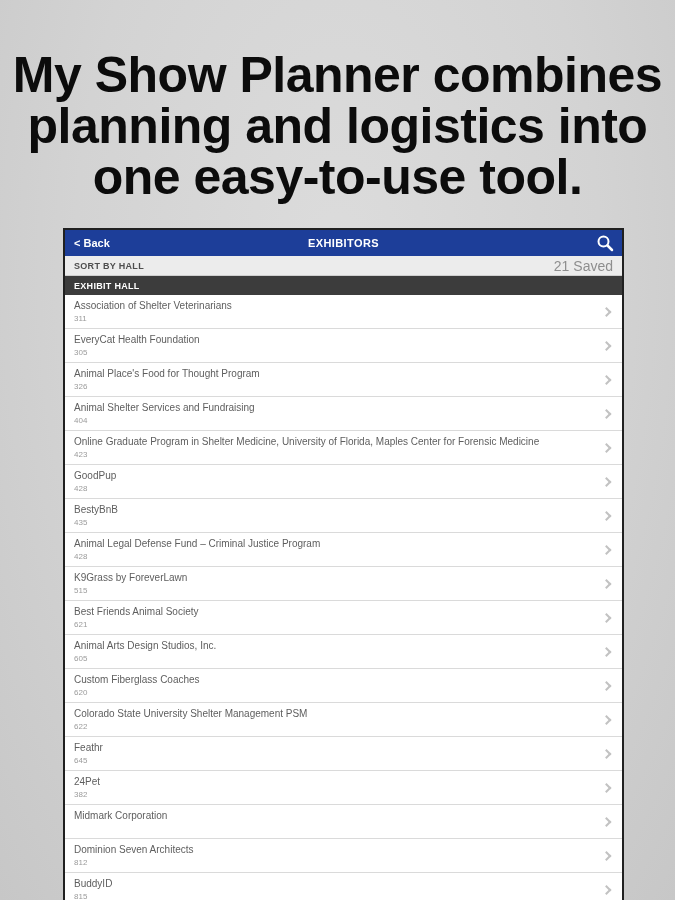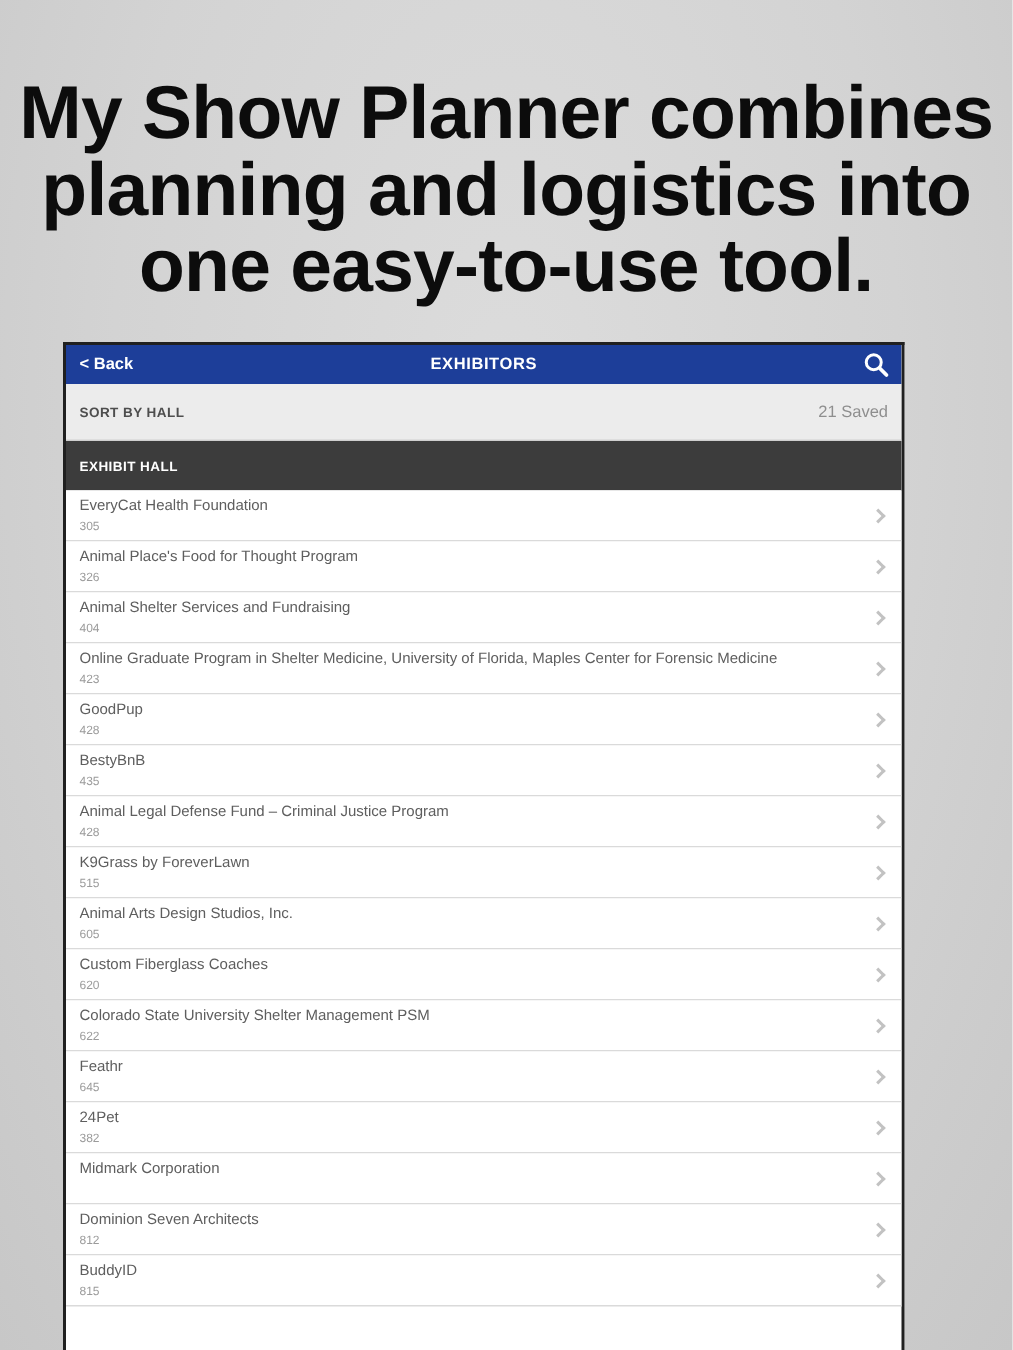--- a/index.html
+++ b/index.html
@@ -19,21 +19,21 @@
     text-align: center;
     color: #0c0c0c;
     font-weight: bold;
     font-size: 50px;
     line-height: 51px;
     letter-spacing: -0.5px;
   }
   
   .app-frame {
     position: absolute;
-    left: 42px; top: 228px;
+    left: 63px; top: 228px;
     width: 561px; height: 672px;
     background: #ffffff;
     border-left: 2px solid #202020;
     border-right: 2px solid #202020;
     border-top: 2px solid #202020;
     overflow: hidden;
   }
   .nav-bar {
     height: 26px;
     background: var(--nav-blue, #1d3e99);
@@ -52,40 +52,40 @@
     text-align: center;
     font-size: 11px; font-weight: bold;
     letter-spacing: 0.4px;
   }
   .search-button {
     position: absolute; right: 8px; top: 4px;
     width: 18px; height: 18px;
     cursor: pointer;
   }
   .sort-bar {
-    height: 38px;
+    height: 20px;
     background: #ececec;
     border-bottom: 1px solid #cfcfcf;
     display: flex;
     align-items: center;
     justify-content: space-between;
     padding: 0 9px;
   }
   .sort-label {
     font-size: 9px; font-weight: bold;
     color: #4e4e4e;
     letter-spacing: 0.3px;
     cursor: pointer;
   }
   .saved-count {
-    font-size: 11px;
+    font-size: 14px;
     color: #8e8e8e;
   }
   .section-header {
-    height: 33px;
+    height: 19px;
     background: #3c3c3c;
     color: #ffffff;
     font-size: 9px; font-weight: bold;
     letter-spacing: 0.3px;
     display: flex;
     align-items: center;
     padding: 0 9px;
   }
   .exhibitor-list { background: #ffffff; }
   .exhibitor-row {
@@ -141,20 +141,25 @@
   </div>
 
   <div class="sort-bar">
     <span class="sort-label">SORT BY HALL</span>
     <span class="saved-count">21 Saved</span>
   </div>
 
   <div class="section-header">EXHIBIT HALL</div>
 
   <div class="exhibitor-list">
+  <div class="exhibitor-row">
+    <span class="exhibitor-name">Association of Shelter Veterinarians</span>
+    <span class="booth-number">311</span>
+    <span class="chevron-right"></span>
+  </div>
 
   <div class="exhibitor-row">
     <span class="exhibitor-name">EveryCat Health Foundation</span>
     <span class="booth-number">305</span>
     <span class="chevron-right"></span>
   </div>
 
   <div class="exhibitor-row">
     <span class="exhibitor-name">Animal Place's Food for Thought Program</span>
     <span class="booth-number">326</span>
@@ -190,20 +195,25 @@
     <span class="booth-number">428</span>
     <span class="chevron-right"></span>
   </div>
 
   <div class="exhibitor-row">
     <span class="exhibitor-name">K9Grass by ForeverLawn</span>
     <span class="booth-number">515</span>
     <span class="chevron-right"></span>
   </div>
 
+  <div class="exhibitor-row">
+    <span class="exhibitor-name">Best Friends Animal Society</span>
+    <span class="booth-number">621</span>
+    <span class="chevron-right"></span>
+  </div>
 
   <div class="exhibitor-row">
     <span class="exhibitor-name">Animal Arts Design Studios, Inc.</span>
     <span class="booth-number">605</span>
     <span class="chevron-right"></span>
   </div>
 
   <div class="exhibitor-row">
     <span class="exhibitor-name">Custom Fiberglass Coaches</span>
     <span class="booth-number">620</span>

